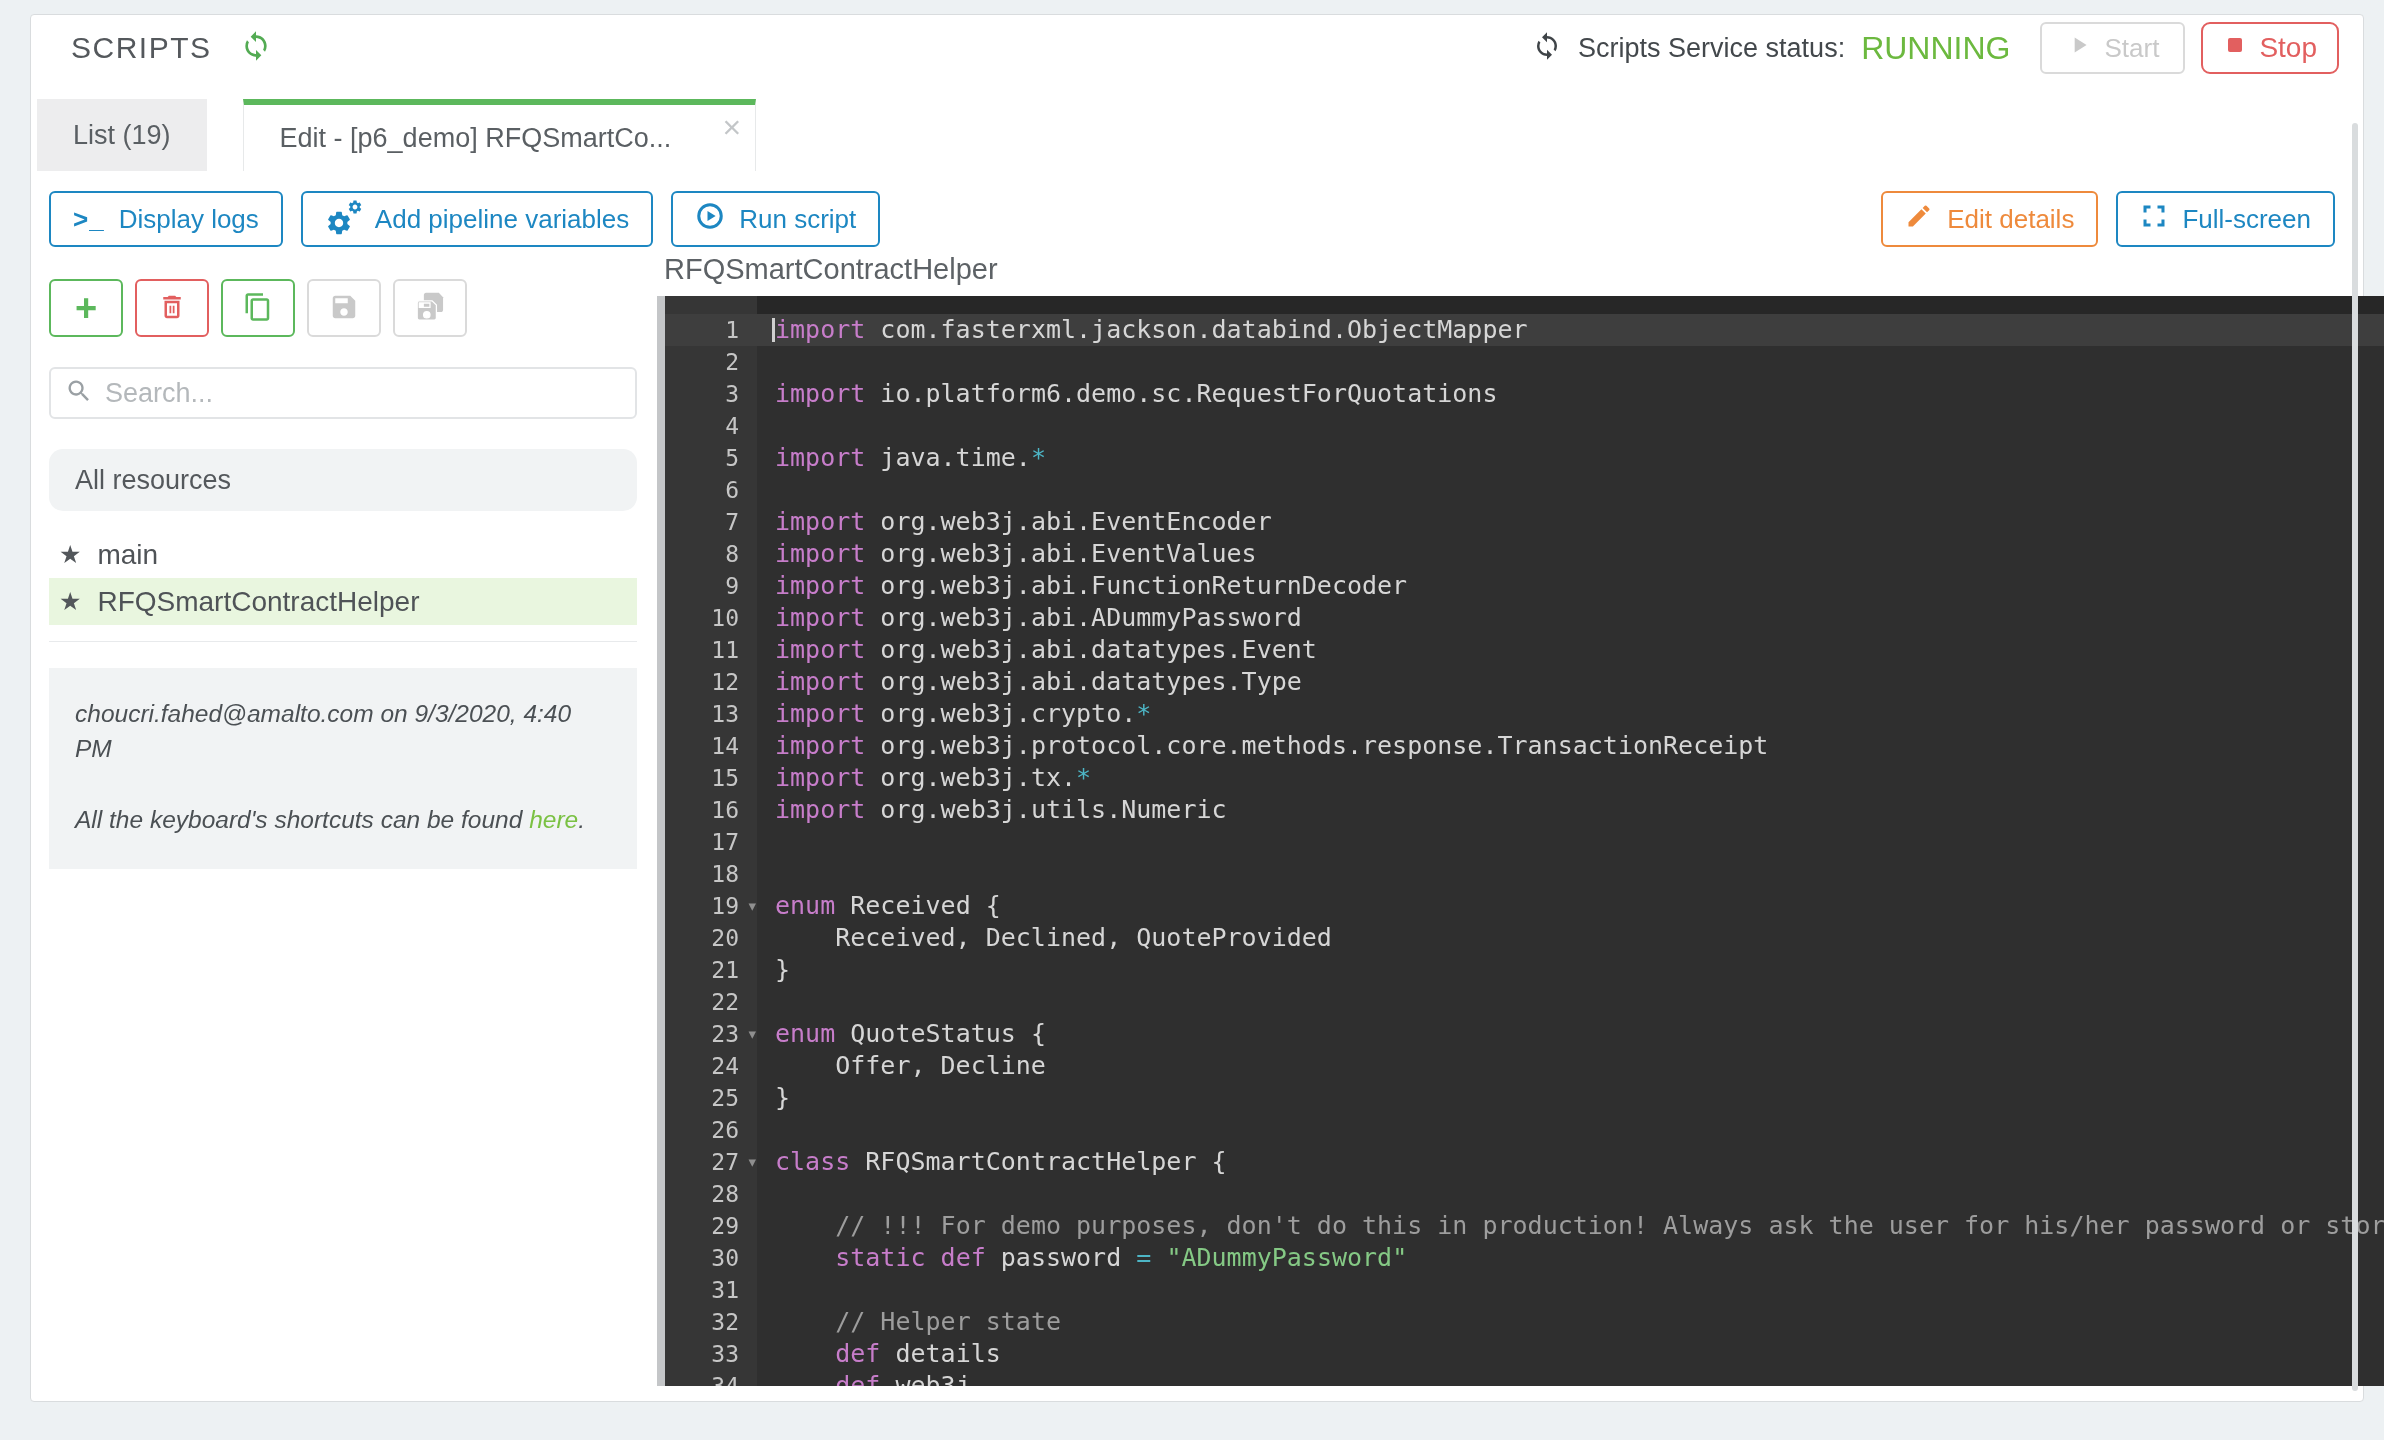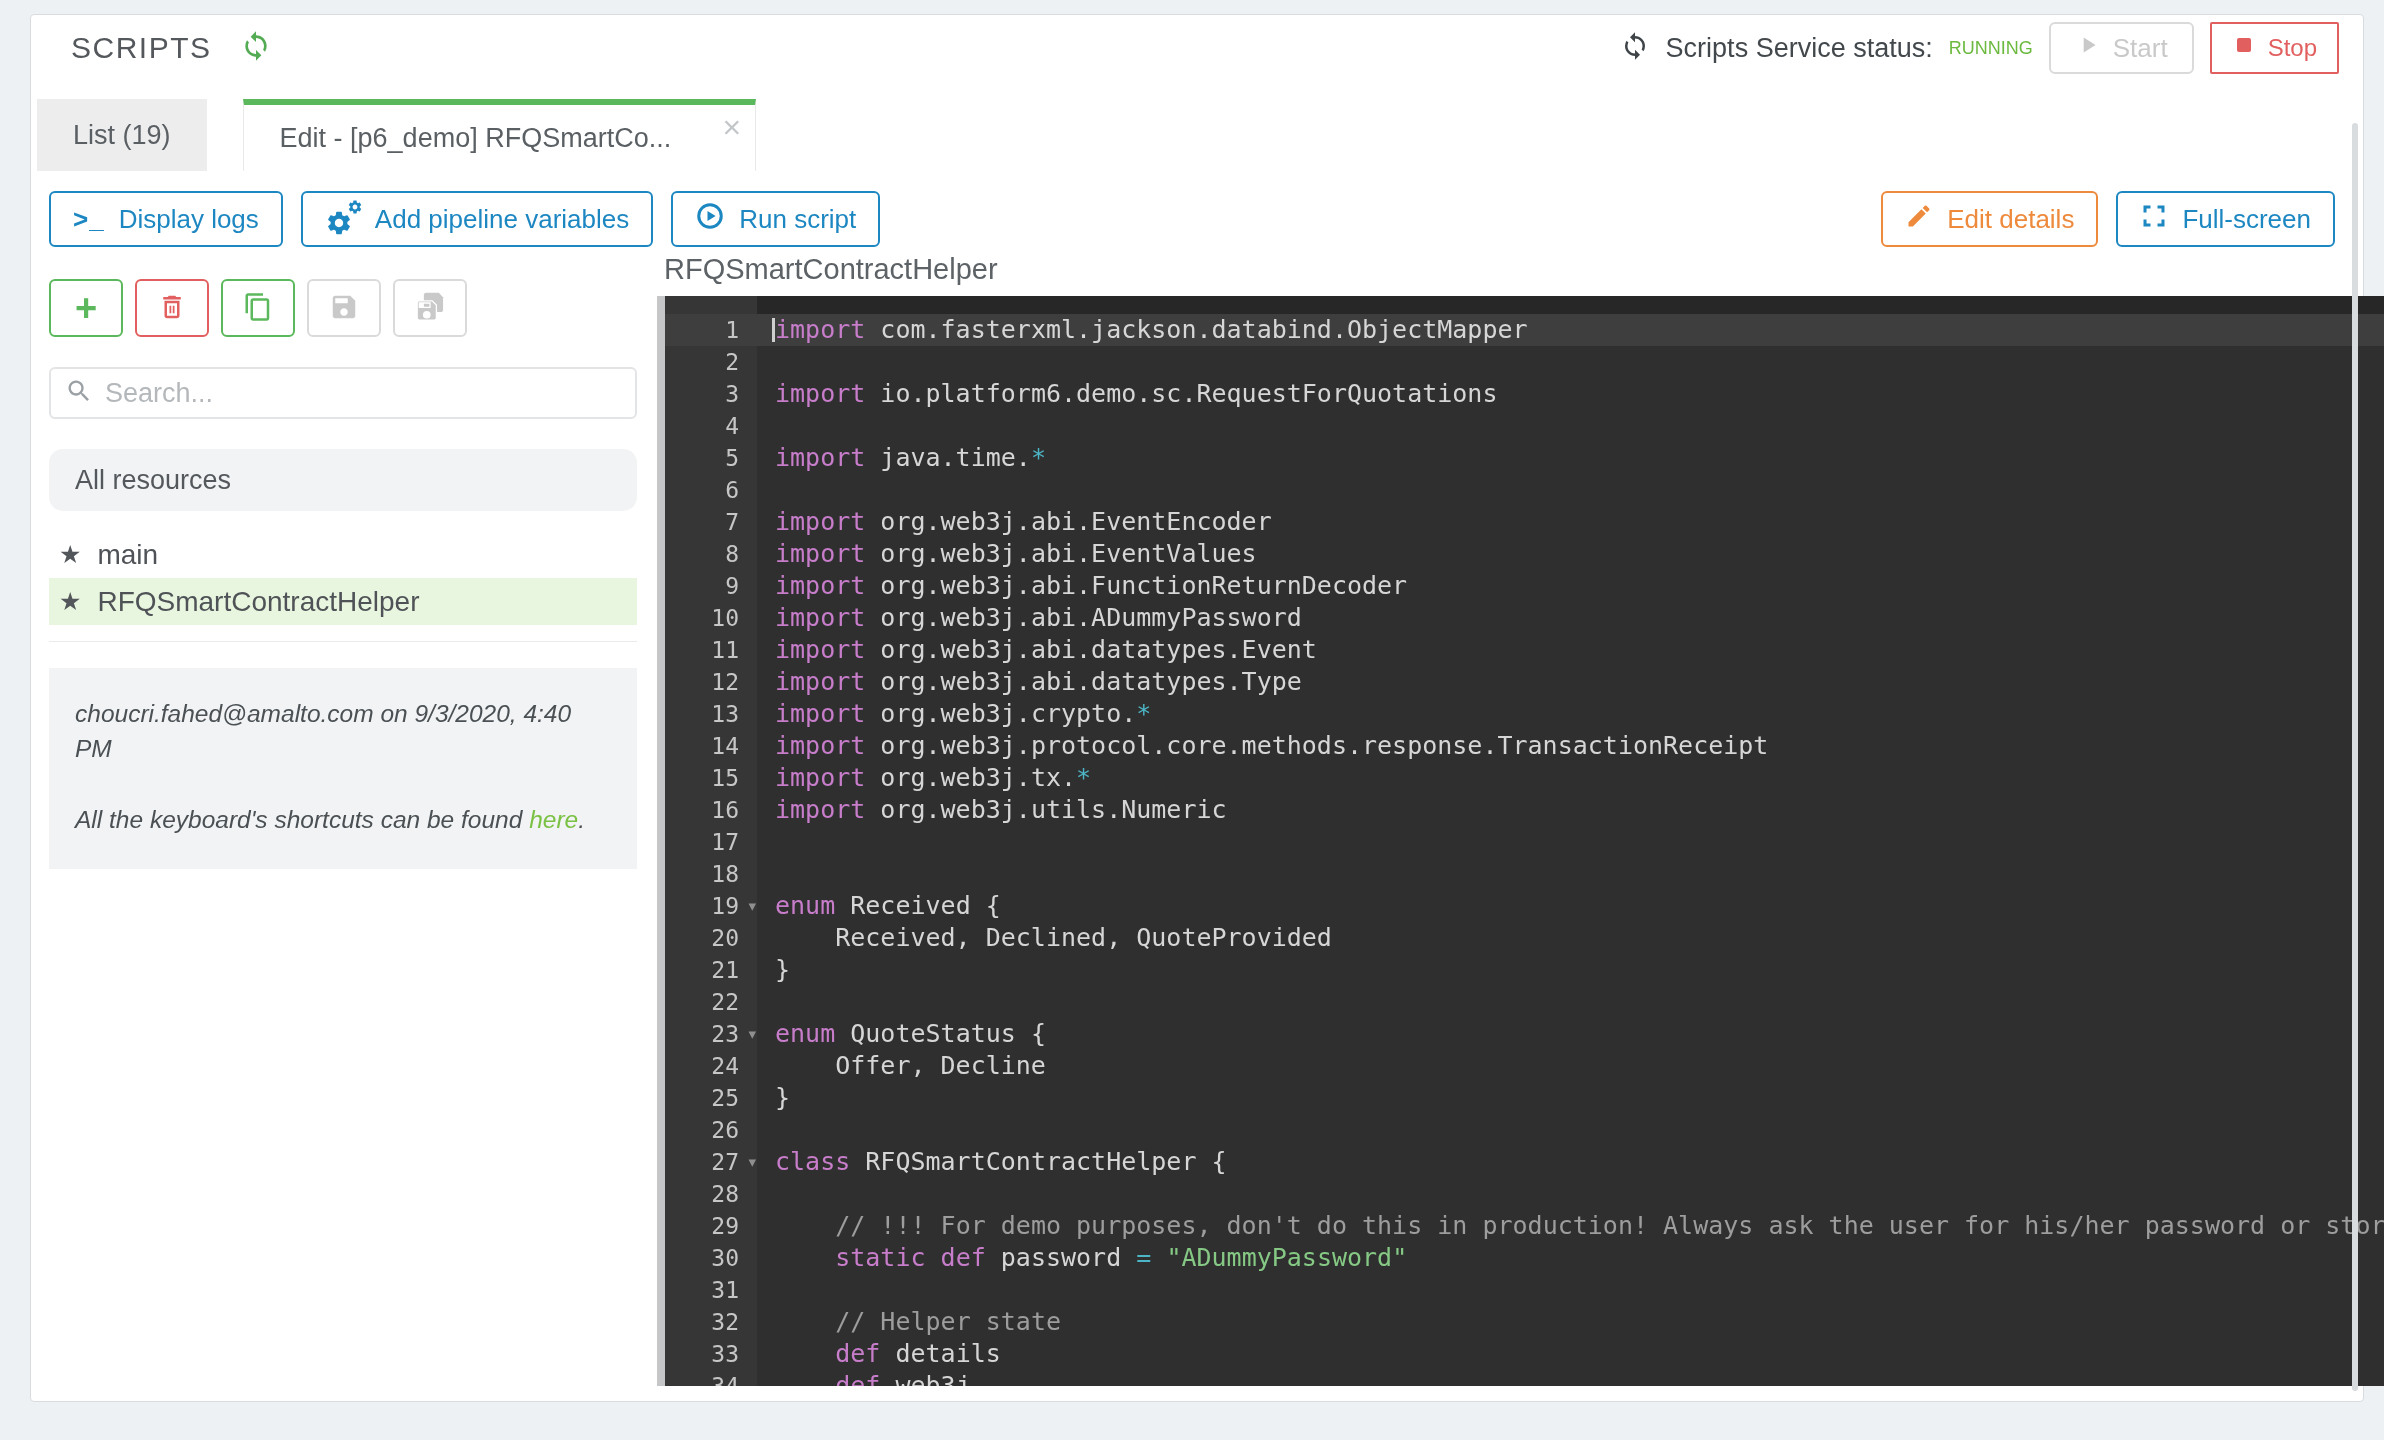--- a/index.html
+++ b/index.html
@@ -12,25 +12,25 @@
   
   .card-header { height:66px; display:flex; align-items:center; justify-content:space-between;
                  padding:0 24px 0 40px; }
   .app-title { font-size:30px; color:#54585c; letter-spacing:1.5px; }
   .hdr-left { display:flex; align-items:center; gap:28px; }
   .hdr-right { display:flex; align-items:center; gap:16px; }
   .icon { display:inline-block; vertical-align:middle; }
   .sync-green { color:#4fa; color:#53ab53; }
   .sync-dark  { color:#3f4448; }
   .status-label { font-size:27px; color:#43484c; }
-  .status-value { font-size:18px; color:#6cb93f; }
+  .status-value { font-size:32px; color:#6cb93f; margin-right:14px; }
   .btn-start { display:inline-flex; align-items:center; gap:12px; height:52px; padding:0 24px;
                border:2px solid #dadada; border-radius:6px; background:#fff; color:#c9c9c9; font-size:26px; }
   .btn-stop  { display:inline-flex; align-items:center; gap:12px; height:52px; padding:0 20px;
-               border:2px solid #e25f5f; border-radius:2px; background:#fff; color:#e25f5f; font-size:24px; }
+               border:2px solid #e25f5f; border-radius:9px; background:#fff; color:#e25f5f; font-size:28px; }
 
   
   .tab-strip { display:flex; align-items:flex-end; padding-left:6px; margin-top:16px; height:74px;gap:36px; }
   .tab { position:relative; height:72px; display:flex; align-items:center; font-size:27px; color:#5a5f63; }
   .tab-inactive { background:#ededee; padding:0 36px; }
   .tab-active { background:#fff; border-top:6px solid #5cb85c; border-left:1px solid #e7e9ea;
                 border-right:1px solid #e7e9ea; padding:0 84px 0 36px; }
   .tab-close { position:absolute; right:14px; top:6px; font-size:32px; color:#c3c6c8; line-height:32px; }
 
   

